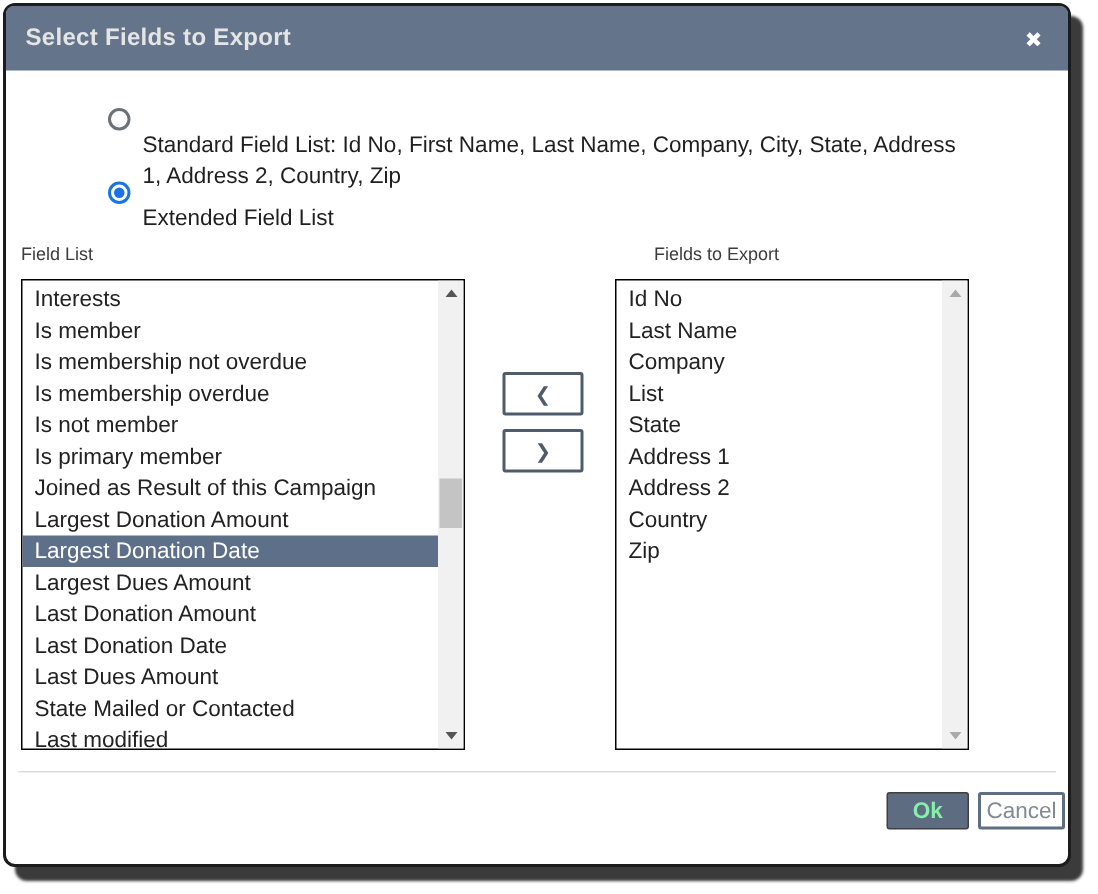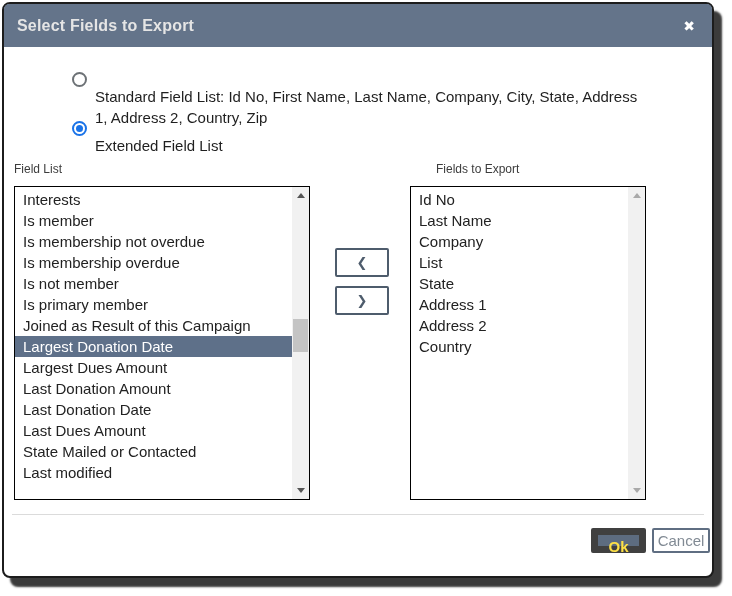--- a/index.html
+++ b/index.html
@@ -61,21 +61,21 @@
   .xfer{position:absolute;left:331px;width:54px;height:29px;background:#fff;
     border:2px solid #4e5c6c;border-radius:2px;box-sizing:border-box;cursor:pointer;
     display:flex;align-items:center;justify-content:center;
     color:#4e5c6c;font-size:13px;font-weight:bold;}
   .xfer.lt{top:244px;} .xfer.rt{top:282px;}
 
   
   .divider{position:absolute;left:8px;right:8px;top:510px;height:0;border-top:1px solid #dbdbdb;}
   .btn{position:absolute;top:524px;height:25px;box-sizing:border-box;border-radius:2px;
     font-size:15px;text-align:center;line-height:23px;cursor:pointer;}
-  .btn.ok{left:587px;width:55px;background:#5d6c80;color:#fde047;border:7px solid #404040;font-weight:bold;}
+  .btn.ok{left:587px;width:55px;background:#5d6c80;color:#86efac;border:1px solid #404040;font-weight:bold;}
   .btn.cancel{left:648px;width:58px;background:#fff;color:#818a94;border:2px solid #5f6e82;line-height:21px;}
 </style>
 </head>
 <body>
 
 <div class="stage">
   <div class="dialog">
 
     <div class="hdr">
       <div class="hdr-title">Select Fields to Export</div>
@@ -97,20 +97,21 @@
 
     <div class="listbox left">
       <div class="items">
           <div class="list-item">Interests</div>
           <div class="list-item">Is member</div>
           <div class="list-item">Is membership not overdue</div>
           <div class="list-item">Is membership overdue</div>
           <div class="list-item">Is not member</div>
           <div class="list-item">Is primary member</div>
           <div class="list-item">Joined as Result of this Campaign</div>
+          <div class="list-item">Largest Donation Amount</div>
           <div class="list-item selected">Largest Donation Date</div>
           <div class="list-item">Largest Dues Amount</div>
           <div class="list-item">Last Donation Amount</div>
           <div class="list-item">Last Donation Date</div>
           <div class="list-item">Last Dues Amount</div>
           <div class="list-item">State Mailed or Contacted</div>
           <div class="list-item">Last modified</div>
         </div>
       <div class="vscroll">
         <div class="sb-btn top">
@@ -133,20 +134,21 @@
     <div class="listbox right">
       <div class="items">
           <div class="list-item">Id No</div>
           <div class="list-item">Last Name</div>
           <div class="list-item">Company</div>
           <div class="list-item">List</div>
           <div class="list-item">State</div>
           <div class="list-item">Address 1</div>
           <div class="list-item">Address 2</div>
           <div class="list-item">Country</div>
+          <div class="list-item">Zip</div>
         </div>
       <div class="vscroll dim">
         <div class="sb-btn top">
             <i class="tri-up"></i>
           </div>
         <div class="sb-btn bottom">
             <i class="tri-down"></i>
           </div>
       </div>
     </div>

